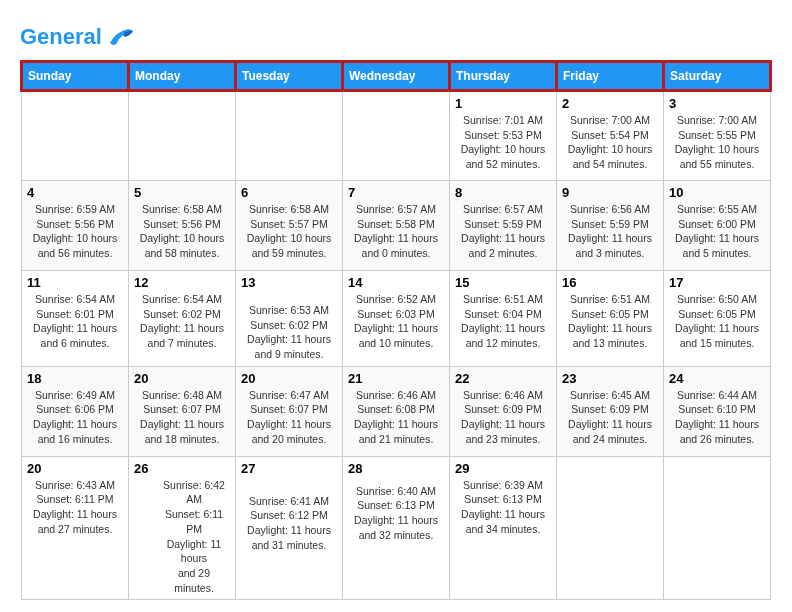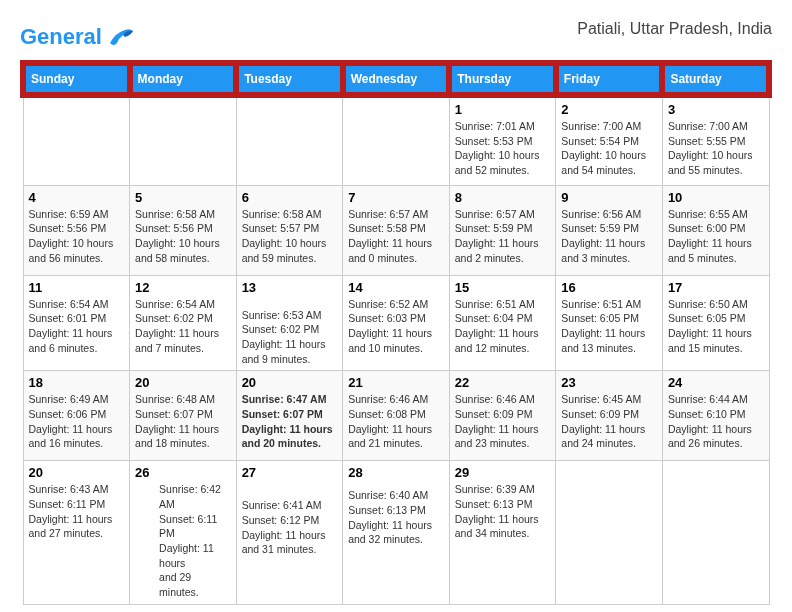--- a/index.html
+++ b/index.html
@@ -50,21 +50,21 @@
       width: 100%;
       border-collapse: collapse;
       font-size: 11px;
     }
     .calendar-table th {
       background-color: #2196F3;
       color: #fff;
       text-align: left;
       padding: 6px 5px;
       font-size: 12px;
-      border: 6px solid #b91c1c;
+      border: 3px solid #b91c1c;
     }
     .calendar-table td {
       border: 1px solid #ccc;
       vertical-align: top;
       padding: 4px 5px;
       width: calc(100% / 7);
       height: 90px;
       background: #fff;
     }
     .calendar-table tr:nth-child(even) td {
@@ -73,20 +73,21 @@
     .day-number {
       font-weight: bold;
       font-size: 13px;
       display: block;
       margin-bottom: 2px;
     }
     .day-info {
       color: #333;
       font-size: 10.5px;
       line-height: 1.4;
+      text-align: center;
     }
     .empty-cell {
       background: #fff !important;
     }
   </style>
 </head>
 <body>
 
 <div class="header-area">
   <div class="logo">
@@ -94,21 +95,20 @@
       <div style="display:flex;align-items:center;">
         <span class="logo-text"><span>General</span></span>
         <svg class="logo-bird" viewBox="0 0 30 25">
           <path d="M5,18 Q10,8 20,5 Q25,3 28,6 Q22,7 18,10 Q14,13 12,18 Q9,22 5,18Z" fill="#2196F3"></path>
           <path d="M18,10 Q22,5 28,6 Q26,10 20,12Z" fill="#1565C0"></path>
         </svg>
       </div>
     </div>
   </div>
   <div class="title-block">
-    <div class="location-title">Patiali, Uttar Pradesh, India</div>
   </div>
 </div>
 
 <table class="calendar-table">
   <thead>
     <tr>
     <th>Sunday</th>
         <th>Monday</th>
         <th>Tuesday</th>
         <th>Wednesday</th>
@@ -257,21 +257,21 @@
         </td>
         <td>
           <span class="day-number">20</span>
           <div class="day-info" style="white-space: pre-line;">Sunrise: 6:48 AM
 Sunset: 6:07 PM
 Daylight: 11 hours
 and 18 minutes.</div>
         </td>
         <td>
           <span class="day-number">20</span>
-          <div class="day-info" style="white-space: pre-line; font-weight: bold;">Sunrise: 6:47 AM
+          <div class="day-info" style="white-space: pre-line;">Sunrise: 6:47 AM
 Sunset: 6:07 PM
 Daylight: 11 hours
 and 20 minutes.</div>
         </td>
         <td>
           <span class="day-number">21</span>
           <div class="day-info" style="white-space: pre-line;">Sunrise: 6:46 AM
 Sunset: 6:08 PM
 Daylight: 11 hours
 and 21 minutes.</div>

